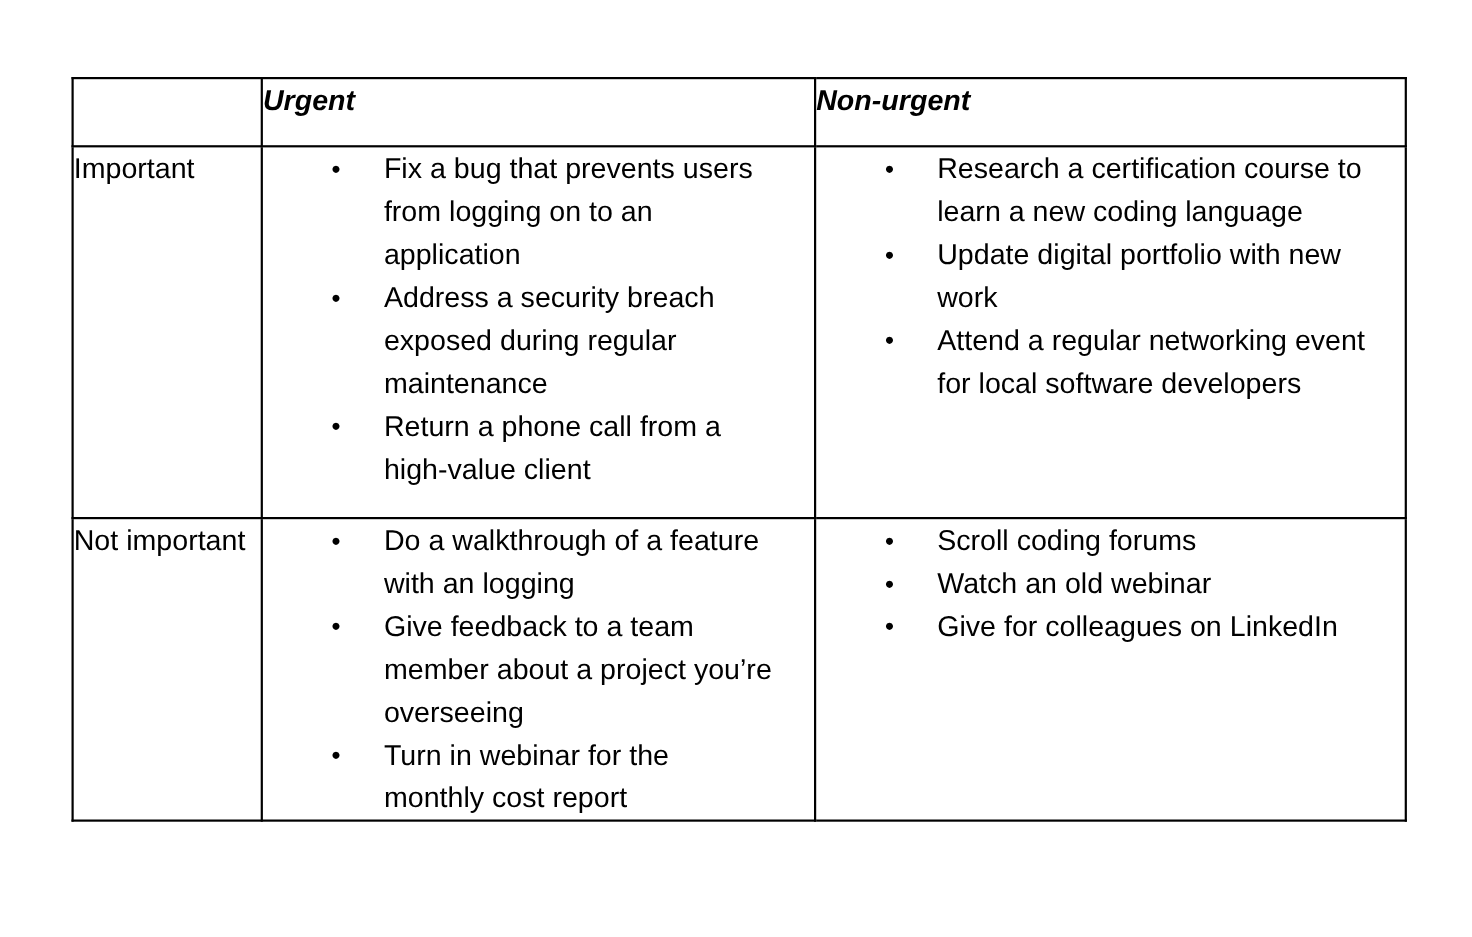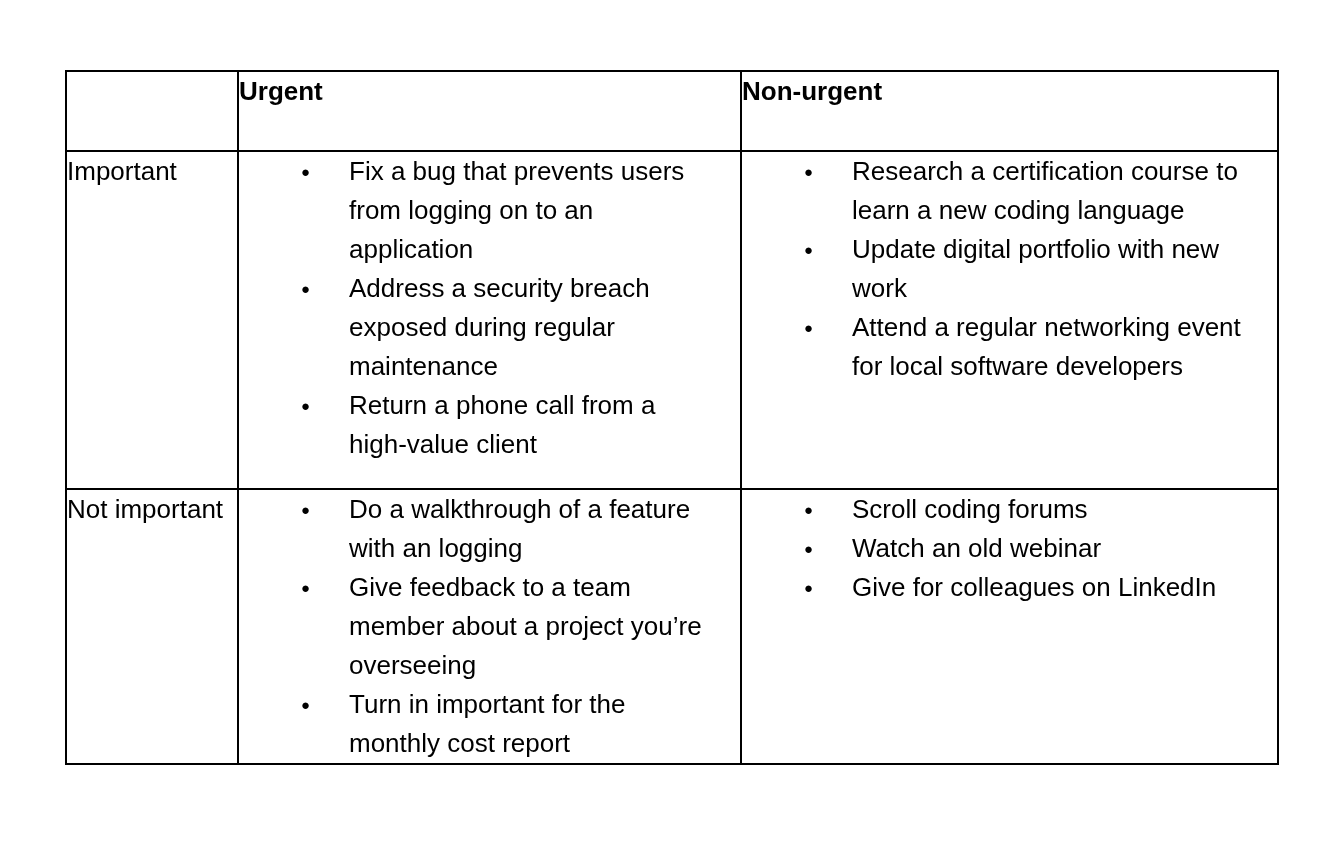--- a/index.html
+++ b/index.html
@@ -28,21 +28,21 @@
     table-layout: fixed;
   }
   table.matrix td, table.matrix th {
     border: 2px solid #000000;
     vertical-align: top;
     font-size: 26px;
     line-height: 39px;
     padding: 0;
     text-align: left;
   }
-  tr.header-row { height: 80px; }
+  tr.header-row { height: 62px; font-style: italic; }
   tr.row-important { height: 338px; }
   tr.row-not-important { height: 255px; margin-left: 36px; }
 
   th.col-head {
     vertical-align: middle;
     font-weight: bold;
     padding-left: 13px;
     padding-right: 10px;
   }
   td.corner-cell { vertical-align: middle; }
@@ -133,21 +133,21 @@
           <li>
             <span class="bullet">●</span>
             <span class="item-text">Do a walkthrough of a feature with an logging</span>
           </li>
           <li>
             <span class="bullet">●</span>
             <span class="item-text">Give feedback to a team member about a project you’re overseeing</span>
           </li>
           <li>
             <span class="bullet">●</span>
-            <span class="item-text">Turn in important for the monthly cost report</span>
+            <span class="item-text">Turn in webinar for the monthly cost report</span>
           </li>
         </ul>
       </td>
       <td class="list-cell">
         <ul class="bullet-list">
           <li>
             <span class="bullet">●</span>
             <span class="item-text">Scroll coding forums</span>
           </li>
           <li>

